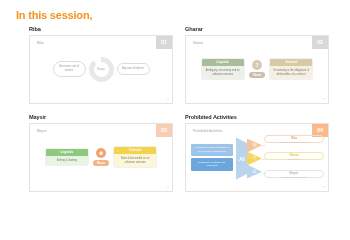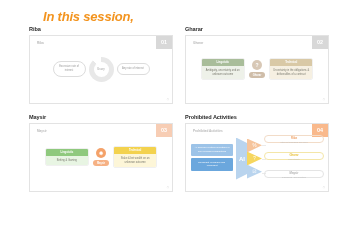--- a/index.html
+++ b/index.html
@@ -5,24 +5,23 @@
   * { box-sizing: border-box; margin: 0; padding: 0; }
   html, body {
     width: 350px; height: 200px;
     background: #ffffff;
     font-family: "Liberation Sans", sans-serif;
     overflow: hidden;
   }
   .slide { position: relative; width: 350px; height: 200px; background: #fff; }
 
   .deck-title {
-    position: absolute; left: 43px; top: 9px;
-    font-size: 13px; font-weight: 700; color: #f3941f;
+    position: absolute; left: 16px; top: 9px;
+    font-size: 11px; font-weight: 700; color: #f3941f;
     letter-spacing: -0.2px;
-    font-style: italic;
   }
 
   .grid {
     position: absolute; left: 29px; top: 26px;
     width: 300px; height: 168px;
     display: grid;
     grid-template-columns: 144px 144px;
     grid-template-rows: 78px 78px;
     column-gap: 12px; row-gap: 10px;
   }

